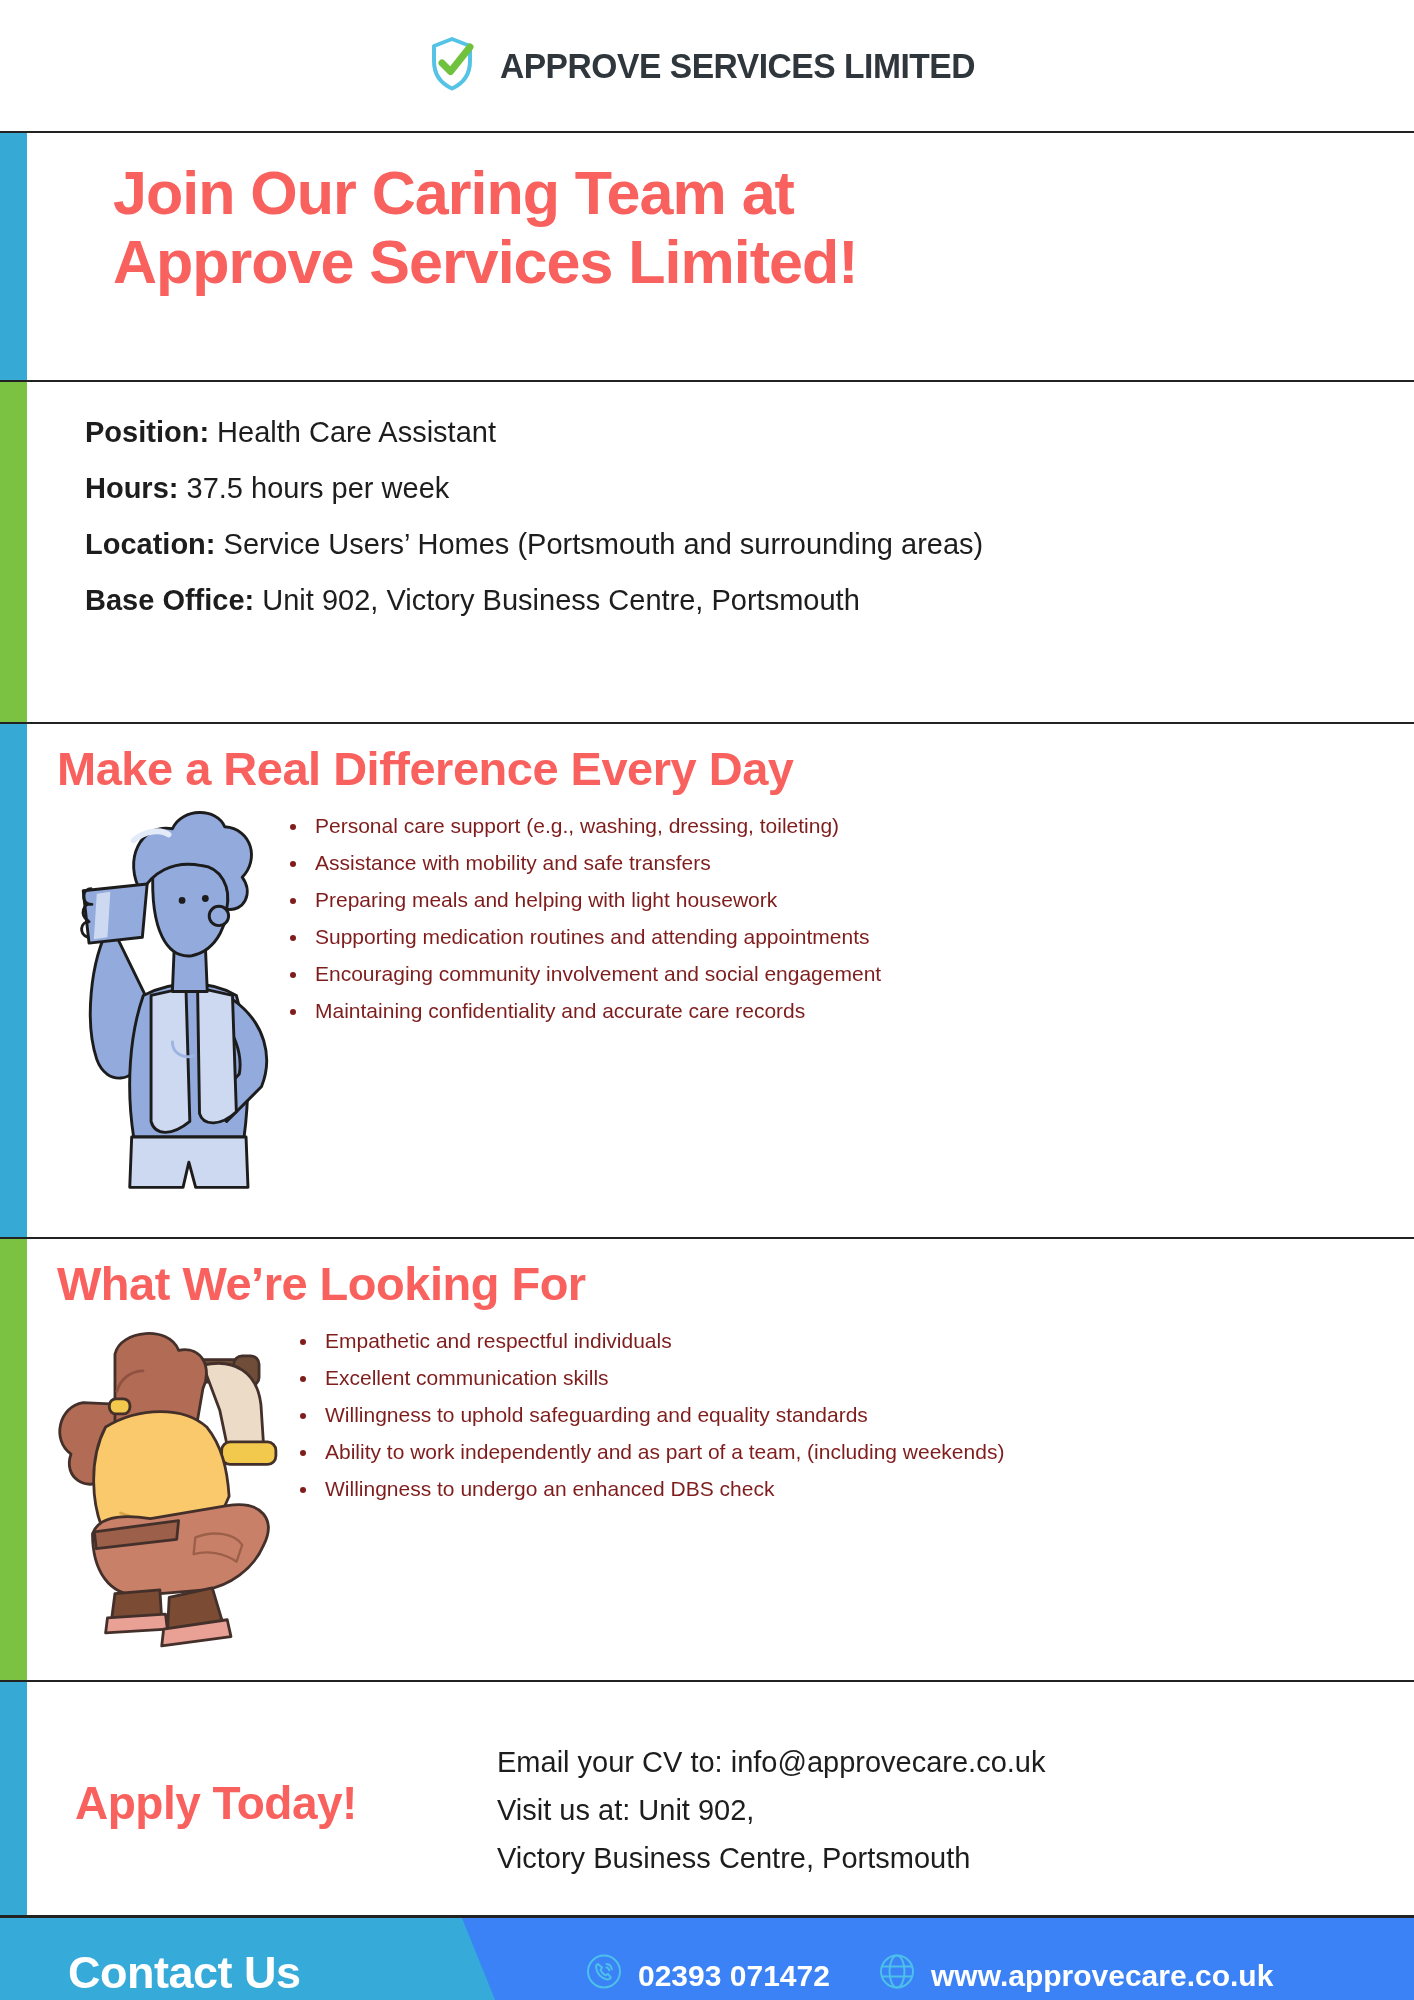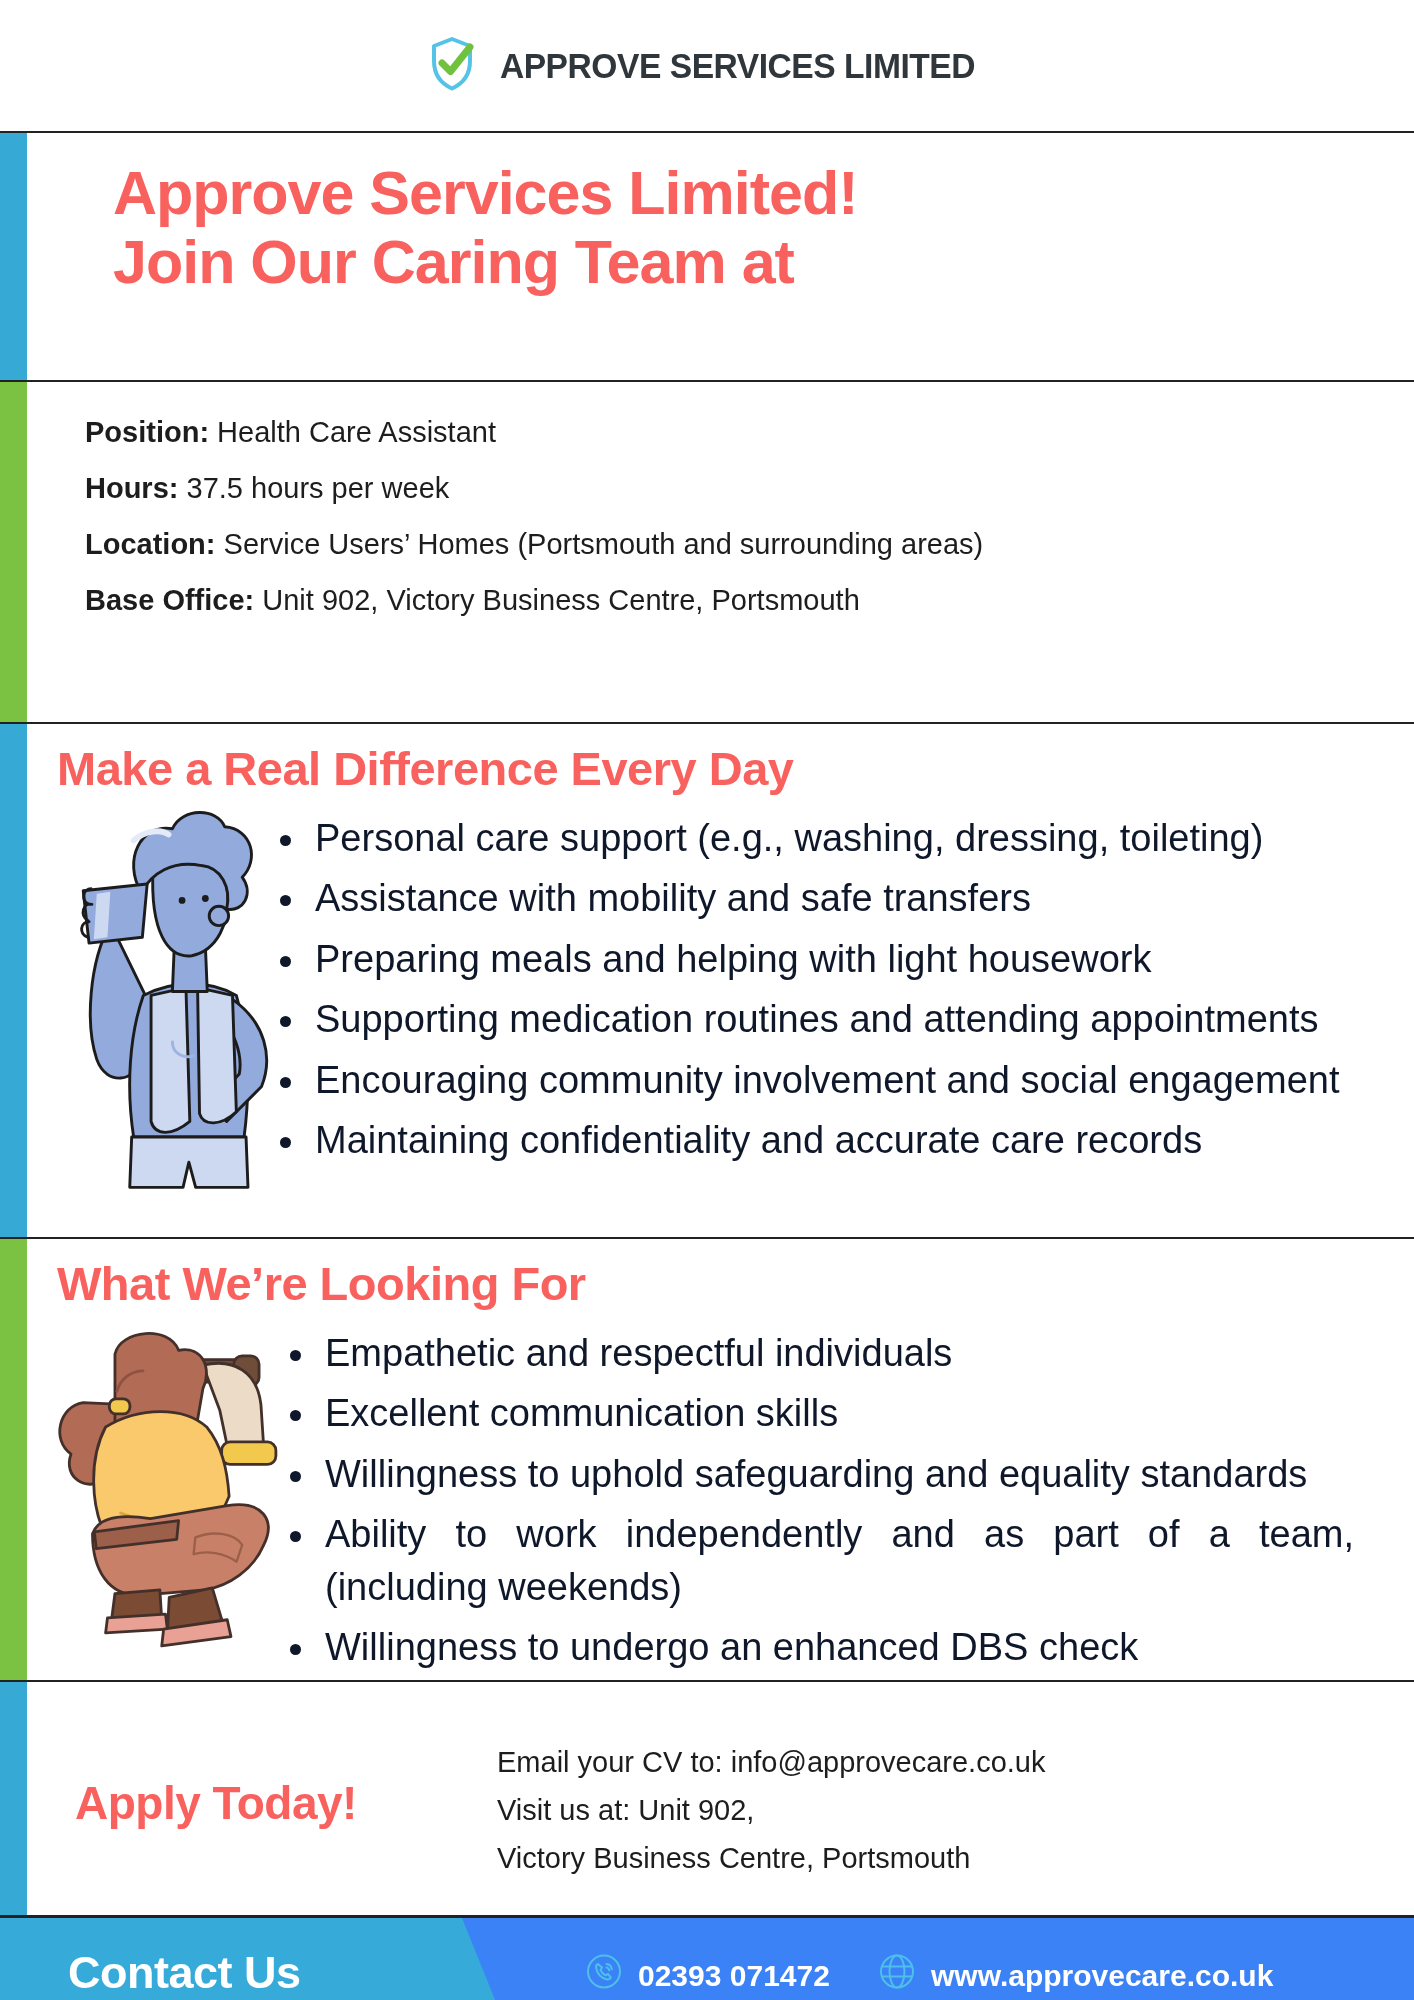--- a/index.html
+++ b/index.html
@@ -30,21 +30,21 @@
   
   .details{padding:30px 40px 0 58px;}
   .detail-row{font-size:29px;color:#1d1d1d;line-height:40px;margin:0 0 16px 0;}
   .detail-row b{font-weight:700;}
 
   
   .sec-heading{font-size:47px;font-weight:800;color:#f8615d;letter-spacing:-0.5px;margin:0;padding:18px 0 0 30px;line-height:1.15;}
   .list-row{display:flex;align-items:flex-start;}
   .fig{flex:0 0 212px;position:relative;}
   .fig svg{display:block;overflow:visible;}
-  .bullets{flex:1;margin:16px 0 0 0;padding:0 60px 0 30px;list-style:disc;font-size:38px;line-height:1.38;color:#0f172a;}
+  .bullets{flex:1;margin:16px 0 0 0;padding:0 60px 0 30px;list-style:disc;font-size:21px;line-height:1.38;color:#7f1d1d;}
   .bullets li{margin-bottom:8px;padding-left:6px;}
   .s4 .fig{flex:0 0 238px;}
   .s4 .bullets li{text-align:justify;}
 
   
   .apply-row{display:flex;}
   .apply-head{flex:0 0 470px;box-sizing:border-box;padding:94px 0 0 48px;font-size:46px;font-weight:800;color:#f8615d;letter-spacing:-0.5px;}
   .apply-lines{flex:1;padding-top:56px;}
   .apply-line{font-size:29px;color:#1d1d1d;line-height:48px;margin:0;}
 
@@ -68,22 +68,22 @@
         <path d="M23 3 L41 10 V25 C41 39 33 48 23 52.5 C13 48 5 39 5 25 V10 Z" fill="#ffffff" stroke="#54c3e6" stroke-width="4" stroke-linejoin="round"></path>
         <path d="M13 27 L21.5 35.5 L41 11" fill="none" stroke="#70c23e" stroke-width="7" stroke-linecap="round" stroke-linejoin="round"></path>
       </svg>
     </span>
     <div class="brand-name">APPROVE SERVICES LIMITED</div>
   </header>
 
   <section class="sec s1">
     <div class="strip blue"></div>
     <div class="content hero">
+      <div class="hero-line">Join Our Caring Team at</div>
       <div class="hero-line">Approve Services Limited!</div>
-      <div class="hero-line">Join Our Caring Team at</div>
     </div>
   </section>
 
   <section class="sec s2">
     <div class="strip green"></div>
     <div class="content details">
       <p class="detail-row"><b>Position:</b> <span>Health Care Assistant</span></p>
       <p class="detail-row"><b>Hours:</b> <span>37.5 hours per week</span></p>
       <p class="detail-row"><b>Location:</b> <span>Service Users’ Homes (Portsmouth and surrounding areas)</span></p>
       <p class="detail-row"><b>Base Office:</b> <span>Unit 902, Victory Business Centre, Portsmouth</span></p>

